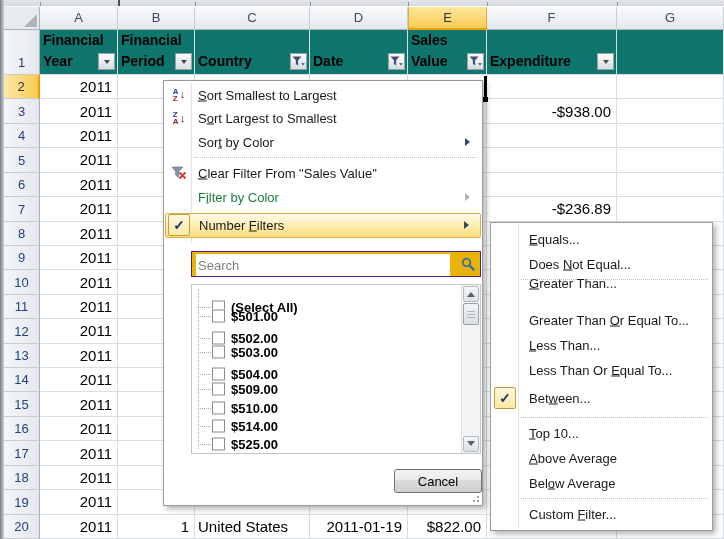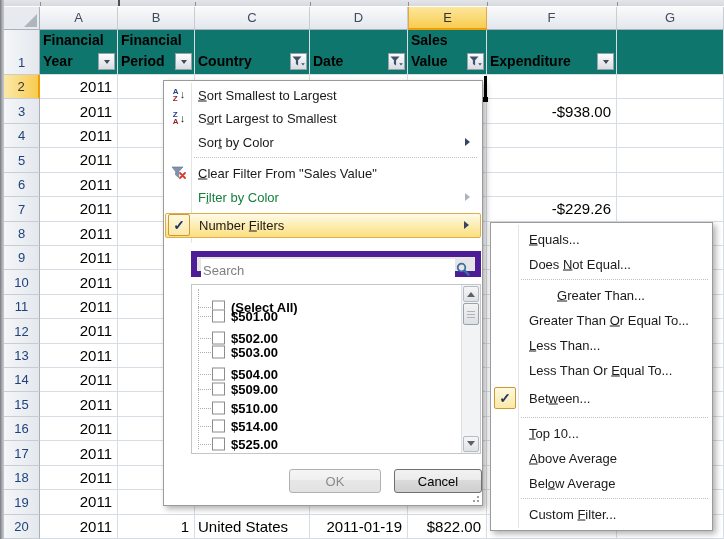--- a/index.html
+++ b/index.html
@@ -61,21 +61,21 @@
     border:1px solid #C79A3B;border-radius:2px;display:flex;align-items:center;justify-content:center;
     color:#1F3468;font-weight:bold;font-size:14px;}
   .ico{position:absolute;left:2px;top:50%;transform:translateY(-50%);width:24px;
     display:flex;align-items:center;justify-content:center;}
   .sorticon{display:flex;align-items:center;}
   .sorticon .lets{display:flex;flex-direction:column;font-weight:bold;font-size:8px;line-height:7px;}
   .sorticon .arrow{font-size:11px;color:#222;margin-left:1px;line-height:11px;}
   .msep{position:absolute;left:30px;right:5px;border-top:1px dotted #BFBFBF;}
   
   #searchbox{position:absolute;left:27px;top:170px;width:290px;height:26px;box-sizing:border-box;
-    border:6px solid #4c1d95;background:#e5e5e5;}
+    border:1px solid #4c1d95;background:#eab308;}
   #searchbox input{position:absolute;left:4px;top:2px;width:250px;height:20px;border:none;outline:none;
     font-family:"Liberation Sans",sans-serif;font-size:13px;color:#333;}
   #searchbox input::placeholder{color:#7F7F7F;opacity:1;}
   #searchbox svg{position:absolute;right:5px;top:5px;}
   #value-list{position:absolute;left:27px;top:203px;width:290px;height:170px;box-sizing:border-box;
     border:1px solid #C2C6CB;background:#fff;overflow:hidden;}
   .treeline{position:absolute;left:6px;top:4px;bottom:4px;width:0;border-left:1px dotted #A8AEB5;}
   .vrow{position:absolute;left:0;width:270px;height:18.4px;}
   .vrow .stub{position:absolute;left:6px;top:50%;width:13px;border-top:1px dotted #A8AEB5;}
   .vrow .cb{position:absolute;left:20px;top:50%;transform:translateY(-50%);width:13px;height:13px;
@@ -242,21 +242,21 @@
       <div class="cell left" style="left: 195px; top: 172.68px; width: 115px; height: 24.42px;"></div>
       <div class="cell" style="left: 310px; top: 172.68px; width: 98px; height: 24.42px;"></div>
       <div class="cell" style="left: 408px; top: 172.68px; width: 79px; height: 24.42px;"></div>
       <div class="cell" style="left: 487px; top: 172.68px; width: 130px; height: 24.42px;"></div>
       <div class="cell" style="left: 617px; top: 172.68px; width: 107px; height: 24.42px;"></div>
       <div class="cell" style="left: 40px; top: 197.1px; width: 78px; height: 24.42px;">2011</div>
       <div class="cell" style="left: 118px; top: 197.1px; width: 77px; height: 24.42px;"></div>
       <div class="cell left" style="left: 195px; top: 197.1px; width: 115px; height: 24.42px;"></div>
       <div class="cell" style="left: 310px; top: 197.1px; width: 98px; height: 24.42px;"></div>
       <div class="cell" style="left: 408px; top: 197.1px; width: 79px; height: 24.42px;"></div>
-      <div class="cell" style="left: 487px; top: 197.1px; width: 130px; height: 24.42px;">-$229.26</div>
+      <div class="cell" style="left: 487px; top: 197.1px; width: 130px; height: 24.42px;">-$236.89</div>
       <div class="cell" style="left: 617px; top: 197.1px; width: 107px; height: 24.42px;"></div>
       <div class="cell" style="left: 40px; top: 221.52px; width: 78px; height: 24.42px;">2011</div>
       <div class="cell" style="left: 118px; top: 221.52px; width: 77px; height: 24.42px;"></div>
       <div class="cell left" style="left: 195px; top: 221.52px; width: 115px; height: 24.42px;"></div>
       <div class="cell" style="left: 310px; top: 221.52px; width: 98px; height: 24.42px;"></div>
       <div class="cell" style="left: 408px; top: 221.52px; width: 79px; height: 24.42px;"></div>
       <div class="cell" style="left: 487px; top: 221.52px; width: 130px; height: 24.42px;"></div>
       <div class="cell" style="left: 617px; top: 221.52px; width: 107px; height: 24.42px;"></div>
       <div class="cell" style="left: 40px; top: 245.94px; width: 78px; height: 24.42px;">2011</div>
       <div class="cell" style="left: 118px; top: 245.94px; width: 77px; height: 24.42px;"></div>
@@ -461,40 +461,39 @@
         <div class="sbbtn sb-up">
             <div class="tri-up"></div>
           </div>
         <div id="vthumb"></div>
         <div class="sbbtn sb-dn">
             <div class="tri-dn"></div>
           </div>
       </div>
     </div>
 
-    <div id="ok-btn" class="wbtn">OK</div>
     <div id="cancel-btn" class="wbtn">Cancel</div>
     <div id="grip">
       <i style="right:0;bottom:0;"></i>
         <i style="right:4px;bottom:0;"></i>
         <i style="right:0;bottom:4px;"></i>
     </div>
   </div>
 
   <div id="nf-sub" class="panel">
     <div class="icon-sep" style="top:2px;bottom:2px;"></div>
     <div id="nf-sub-items">
         <div class="mi" style="top: 3px; height: 25px;">
           <span class="txt" style="left: 37px;"><u>E</u>quals...</span>
         </div>
         <div class="mi" style="top: 28px; height: 25px;">
           <span class="txt" style="left: 37px;">Does <u>N</u>ot Equal...</span>
         </div>
         <div class="msep" style="top: 56px; left: 30px; right: 4px;"></div>
-        <div class="mi" style="top: 59px; height: 25px; margin-left: 28px;">
+        <div class="mi" style="top: 47px; height: 25px;">
           <span class="txt" style="left: 37px;"><u>G</u>reater Than...</span>
         </div>
         <div class="mi" style="top: 84px; height: 25px;">
           <span class="txt" style="left: 37px;">Greater Than <u>O</u>r Equal To...</span>
         </div>
         <div class="mi" style="top: 109px; height: 25px;">
           <span class="txt" style="left: 37px;"><u>L</u>ess Than...</span>
         </div>
         <div class="mi" style="top: 134px; height: 25px;">
           <span class="txt" style="left: 37px;">Less Than Or <u>E</u>qual To...</span>

